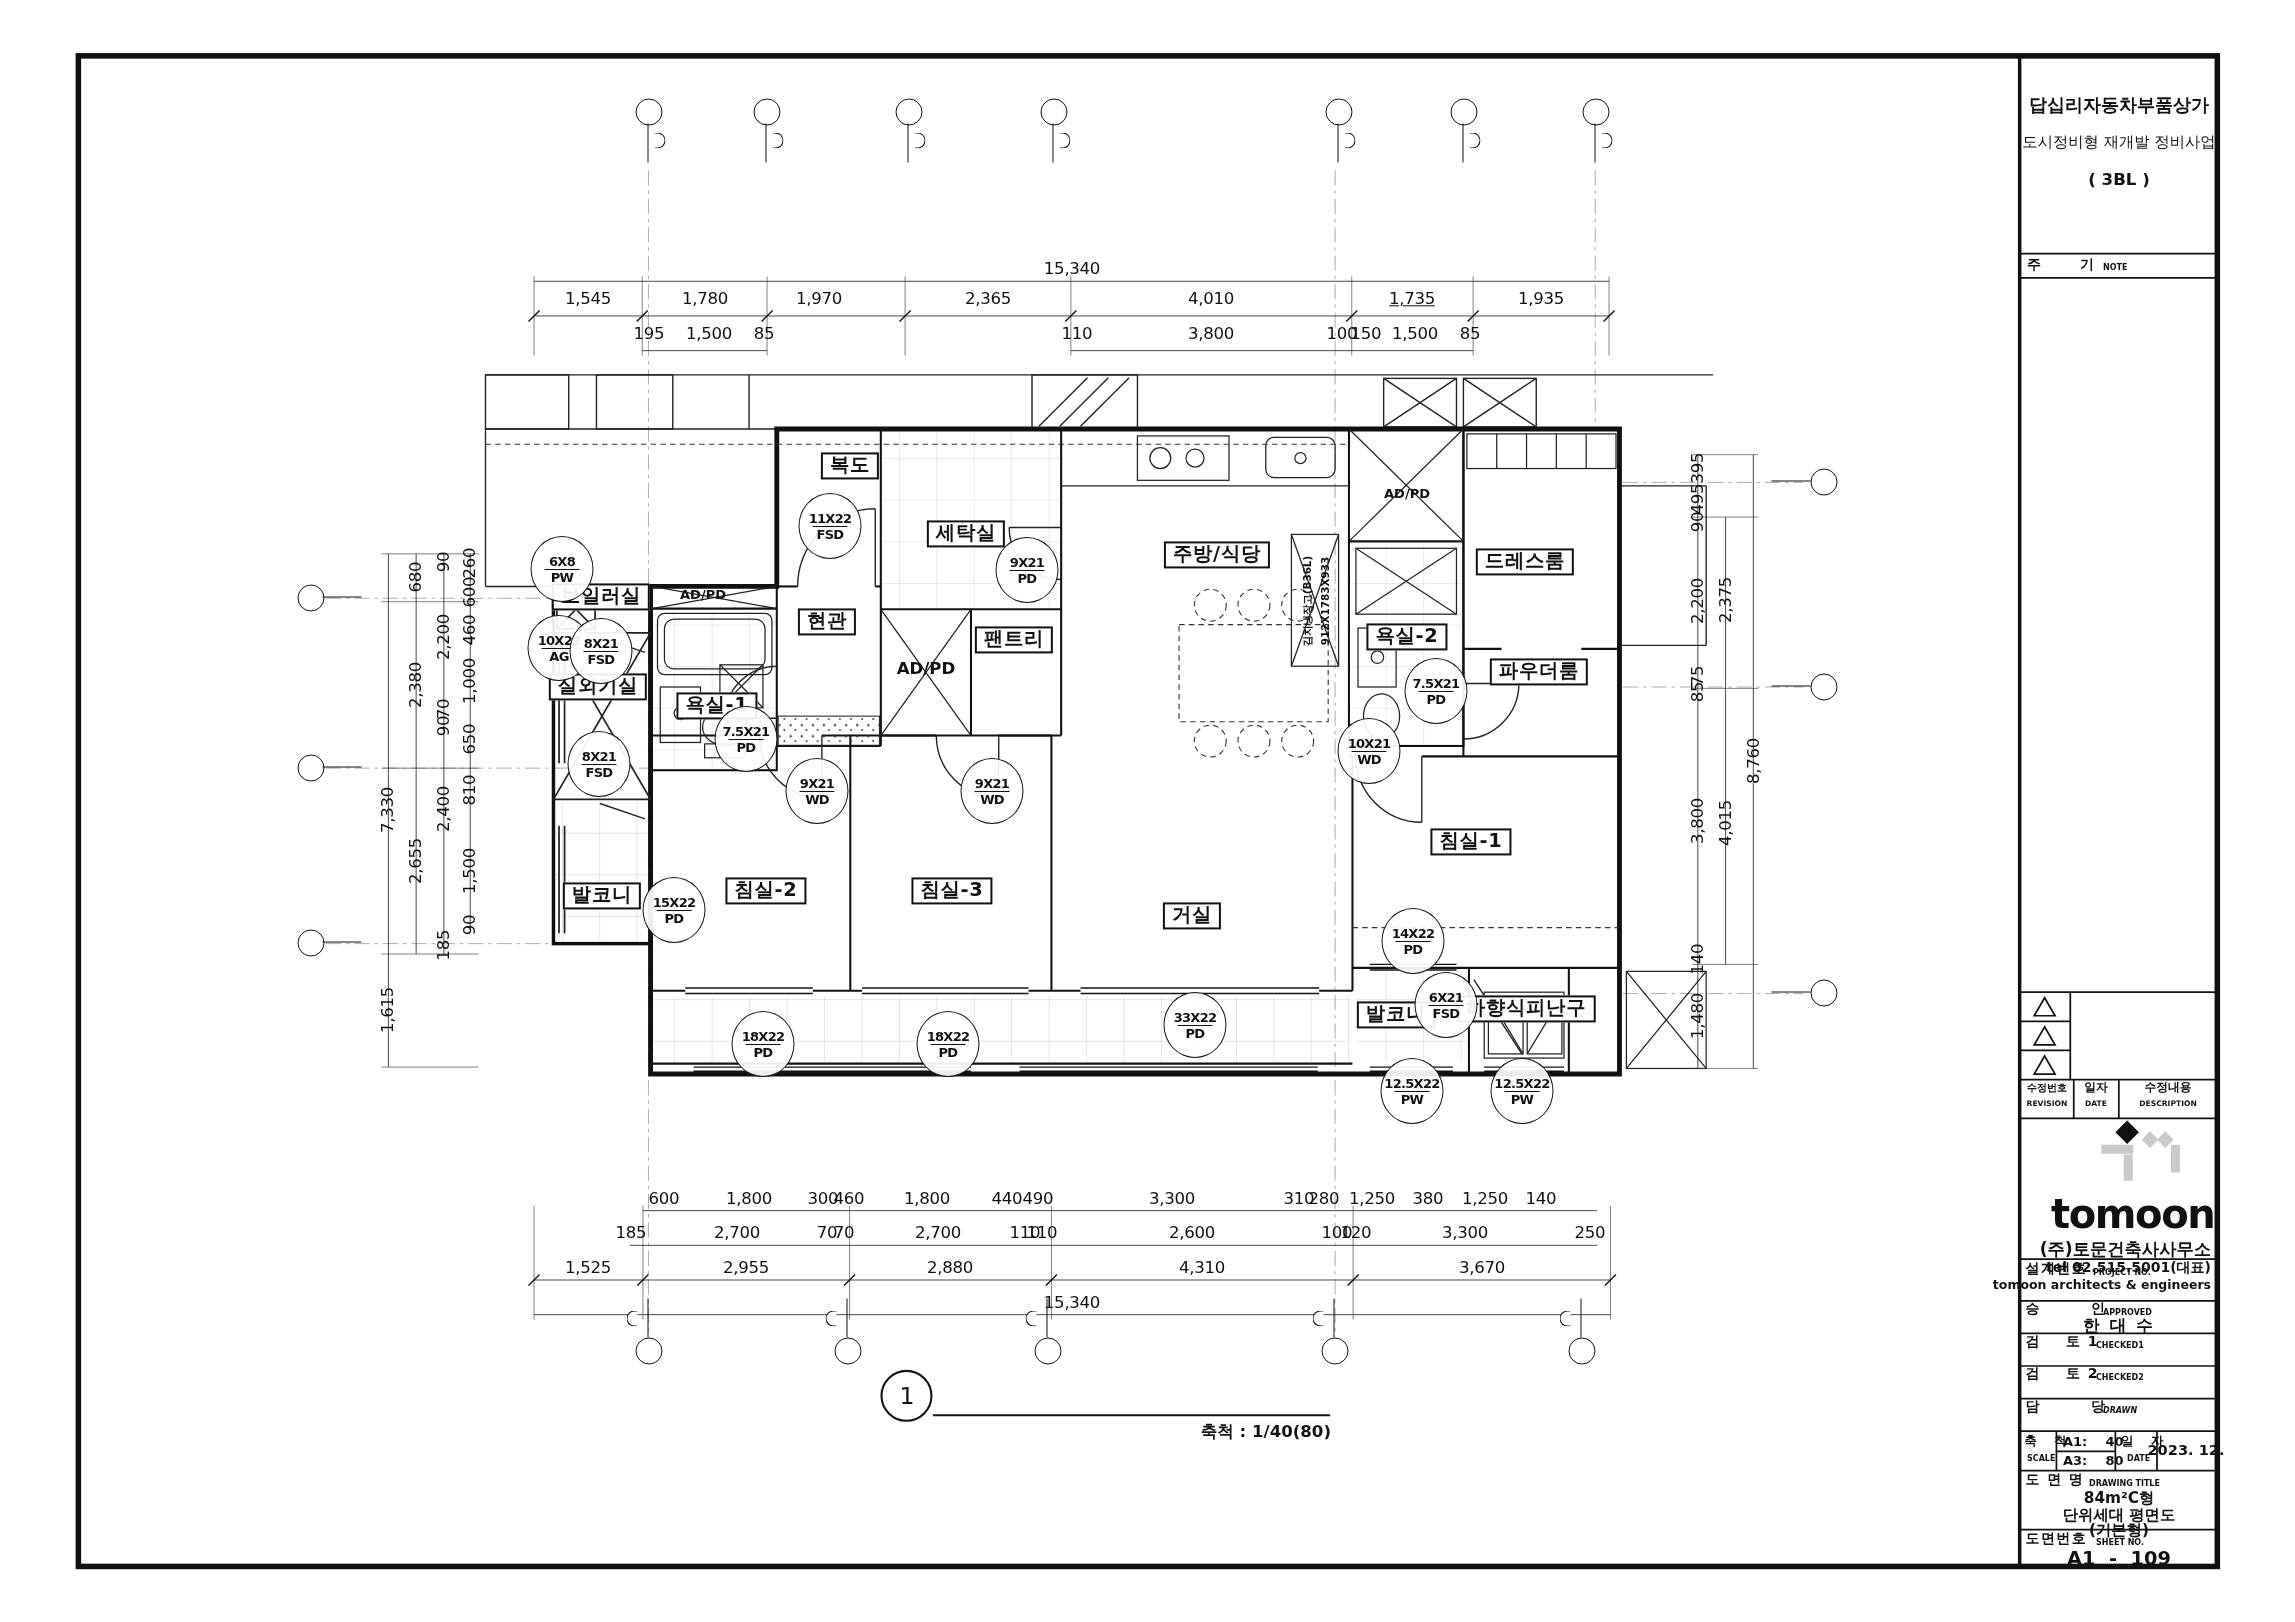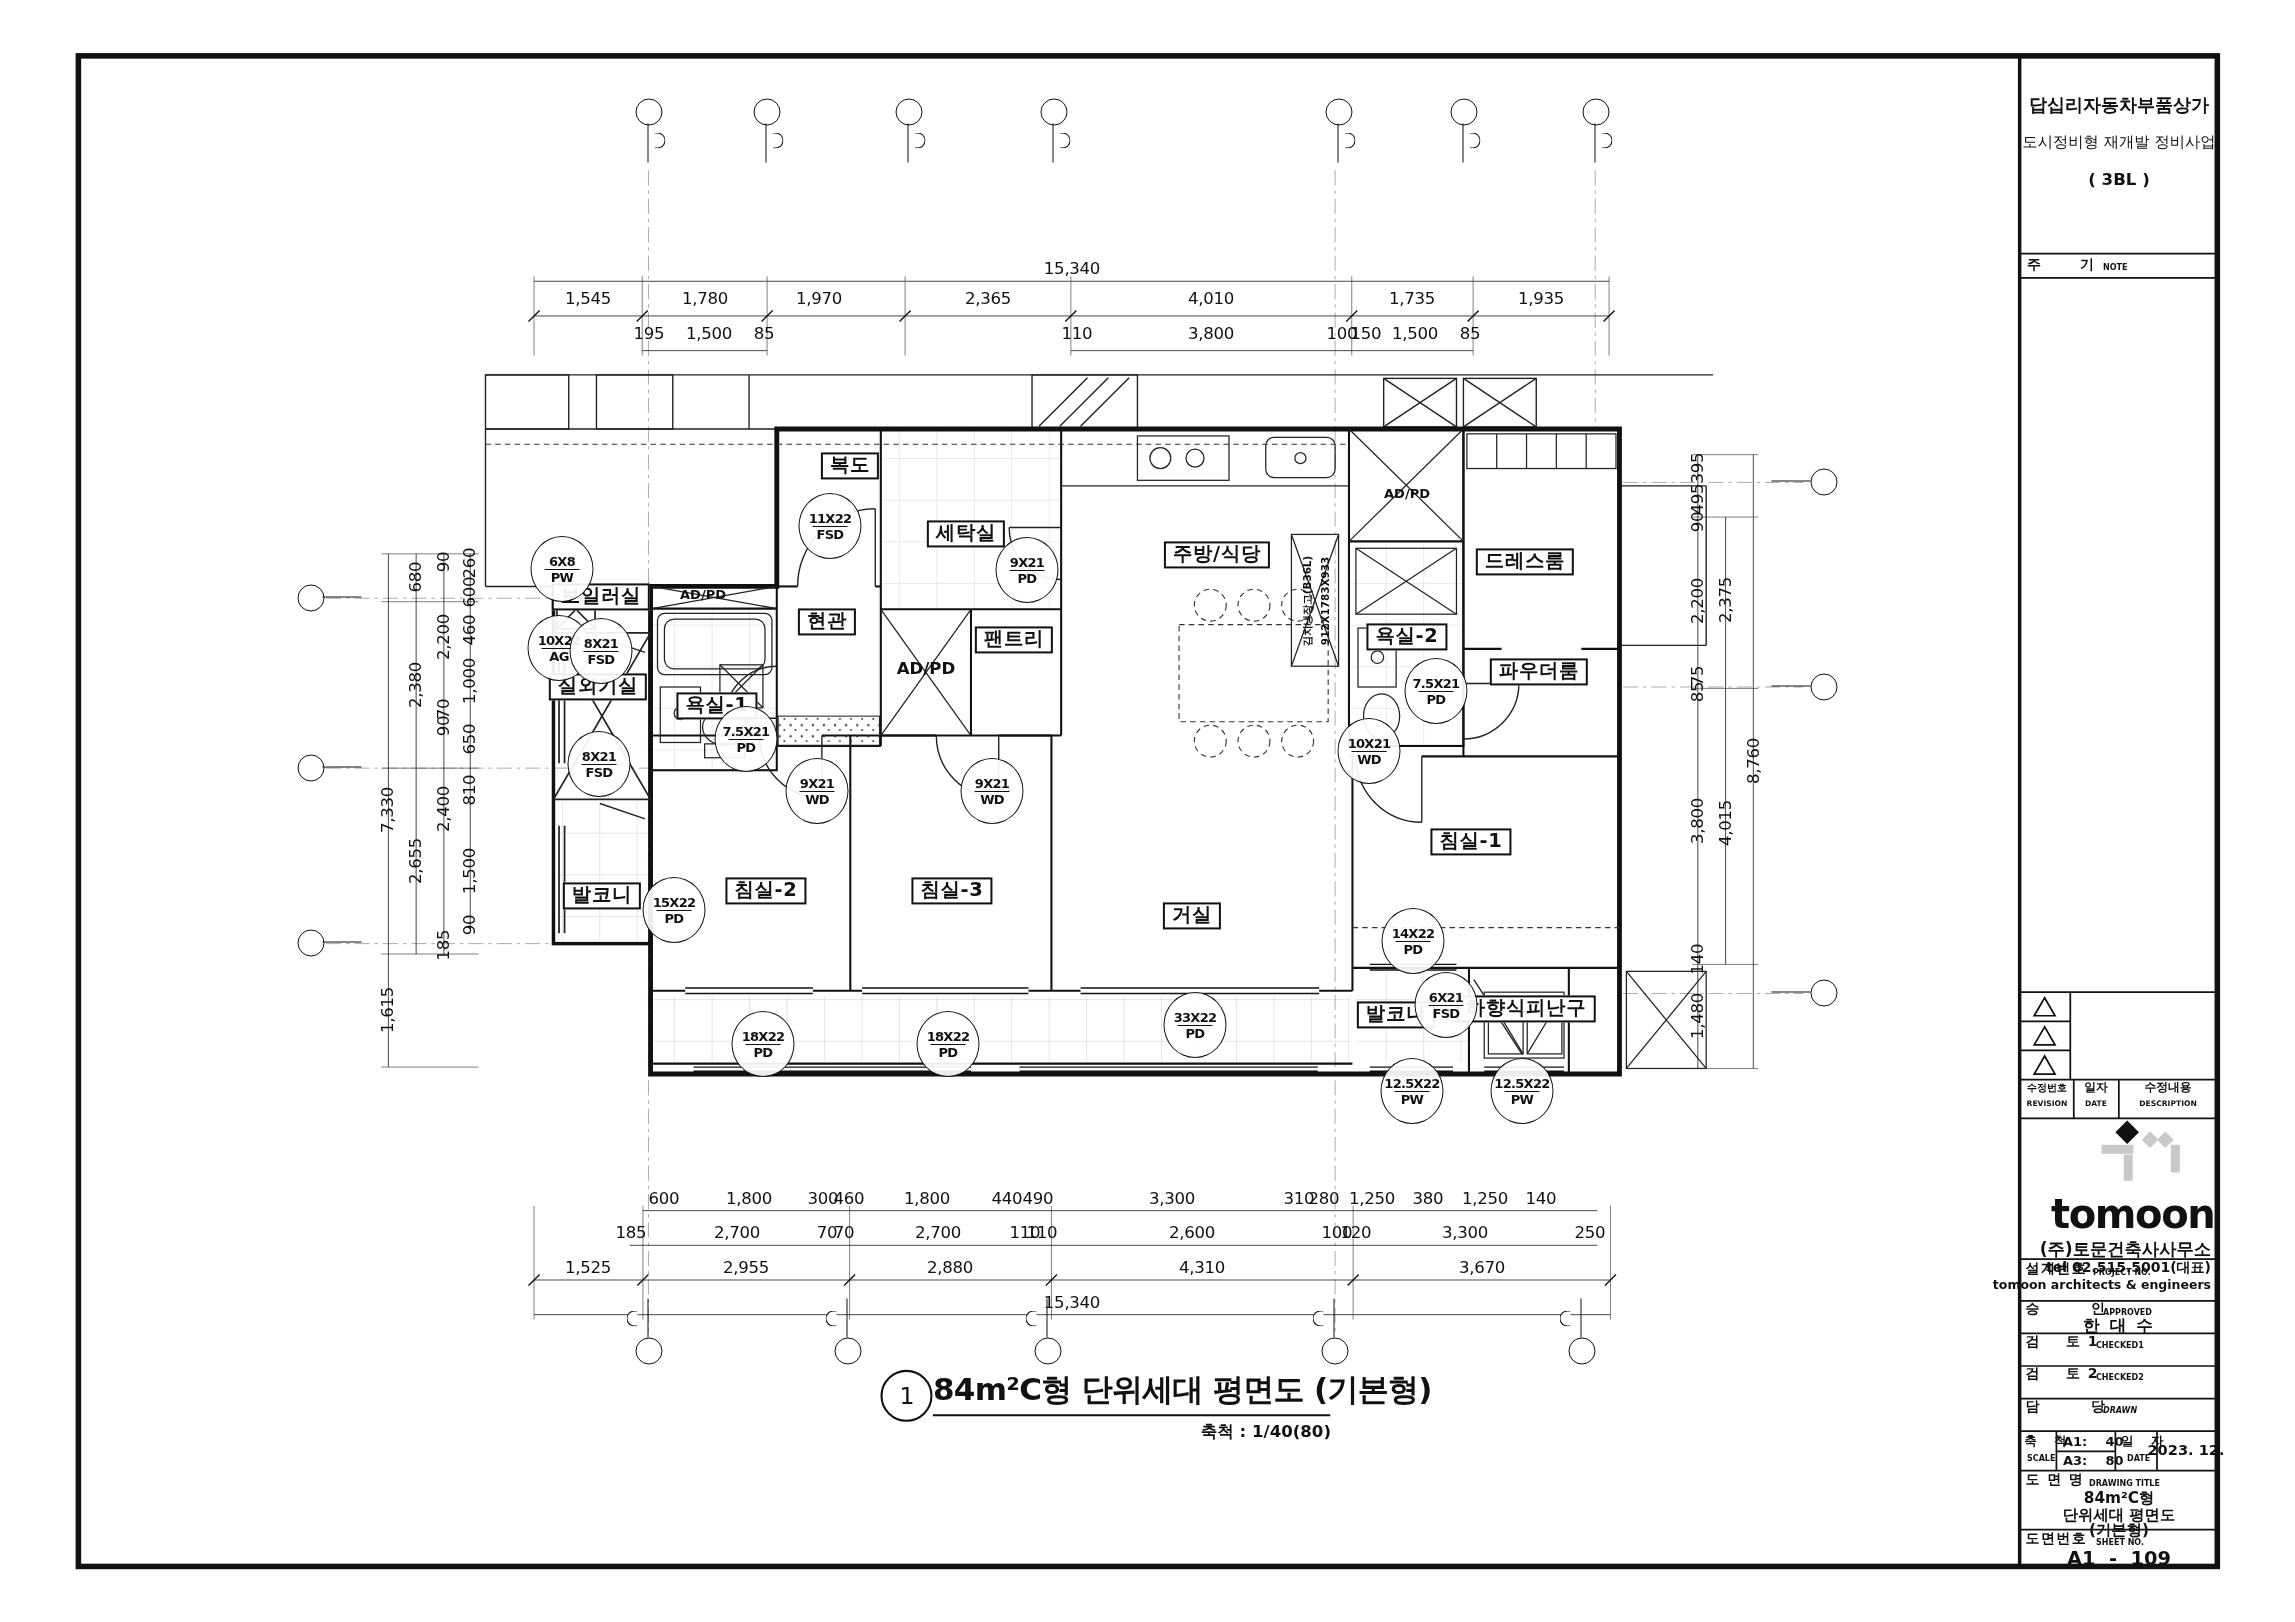--- a/index.html
+++ b/index.html
@@ -368,21 +368,21 @@
       <div class="t small" style="left: 1307px; top: 601px; font-size: 10.4px; transform: translate(-50%, -50%) rotate(-90deg);">김치냉장고(B36L)</div>
       <div class="t small" style="left: 1325px; top: 601px; font-size: 10.4px; transform: translate(-50%, -50%) rotate(-90deg);">912X1783X933</div>
     </div>
   <div>
       <div class="t dim" style="left: 1072px; top: 269px;">15,340</div>
       <div class="t dim" style="left: 588px; top: 299px;">1,545</div>
       <div class="t dim" style="left: 705px; top: 299px;">1,780</div>
       <div class="t dim" style="left: 819px; top: 299px;">1,970</div>
       <div class="t dim" style="left: 988px; top: 299px;">2,365</div>
       <div class="t dim" style="left: 1211px; top: 299px;">4,010</div>
-      <div class="t dim" style="left: 1412px; top: 299px;">1,735</div>
+      <div class="t dim" style="left: 1412px; top: 299px; text-decoration: underline;">1,735</div>
       <div class="t dim" style="left: 1541px; top: 299px;">1,935</div>
       <div class="t dim" style="left: 649px; top: 334px;">195</div>
       <div class="t dim" style="left: 709px; top: 334px;">1,500</div>
       <div class="t dim" style="left: 764px; top: 334px;">85</div>
       <div class="t dim" style="left: 1077px; top: 334px;">110</div>
       <div class="t dim" style="left: 1211px; top: 334px;">3,800</div>
       <div class="t dim" style="left: 1342px; top: 334px;">100</div>
       <div class="t dim" style="left: 1366px; top: 334px;">150</div>
       <div class="t dim" style="left: 1415px; top: 334px;">1,500</div>
       <div class="t dim" style="left: 1470px; top: 334px;">85</div>
@@ -543,21 +543,20 @@
       <div class="bubble up" style="left: 1582px; top: 1351px;"></div>
       <div class="bubble right" style="left: 311px; top: 598px;"></div>
       <div class="bubble right" style="left: 311px; top: 768px;"></div>
       <div class="bubble right" style="left: 311px; top: 943px;"></div>
       <div class="bubble left" style="left: 1824px; top: 482px;"></div>
       <div class="bubble left" style="left: 1824px; top: 687px;"></div>
       <div class="bubble left" style="left: 1824px; top: 993px;"></div>
     </div>
 
   <div id="plan-num">1</div>
-  <div id="plan-title">84m²C형 단위세대 평면도  (기본형)</div>
   <div id="plan-scale">축척 : 1/40(80)</div>
 
   <div style="position:absolute;left:2020px;top:55px;width:198px;height:1511px;">
     <div class="tb" style="left:99px;top:50px;transform:translate(-50%,-50%);font-size:18px;font-weight:700;letter-spacing:0px;">답십리자동차부품상가</div>
     <div class="tb" style="left:99px;top:87px;transform:translate(-50%,-50%);font-size:15.3px;font-weight:400;">도시정비형 재개발 정비사업</div>
     <div class="tb" style="left:99px;top:124px;transform:translate(-50%,-50%);font-size:16.6px;font-weight:700;">( 3BL )</div>
 
     <div class="tb k20" style="left:7px;top:210px;transform:translate(0,-50%);">주      기</div>
     <div class="tb e11" style="left:83px;top:212px;transform:translate(0,-50%);">NOTE</div>
 

